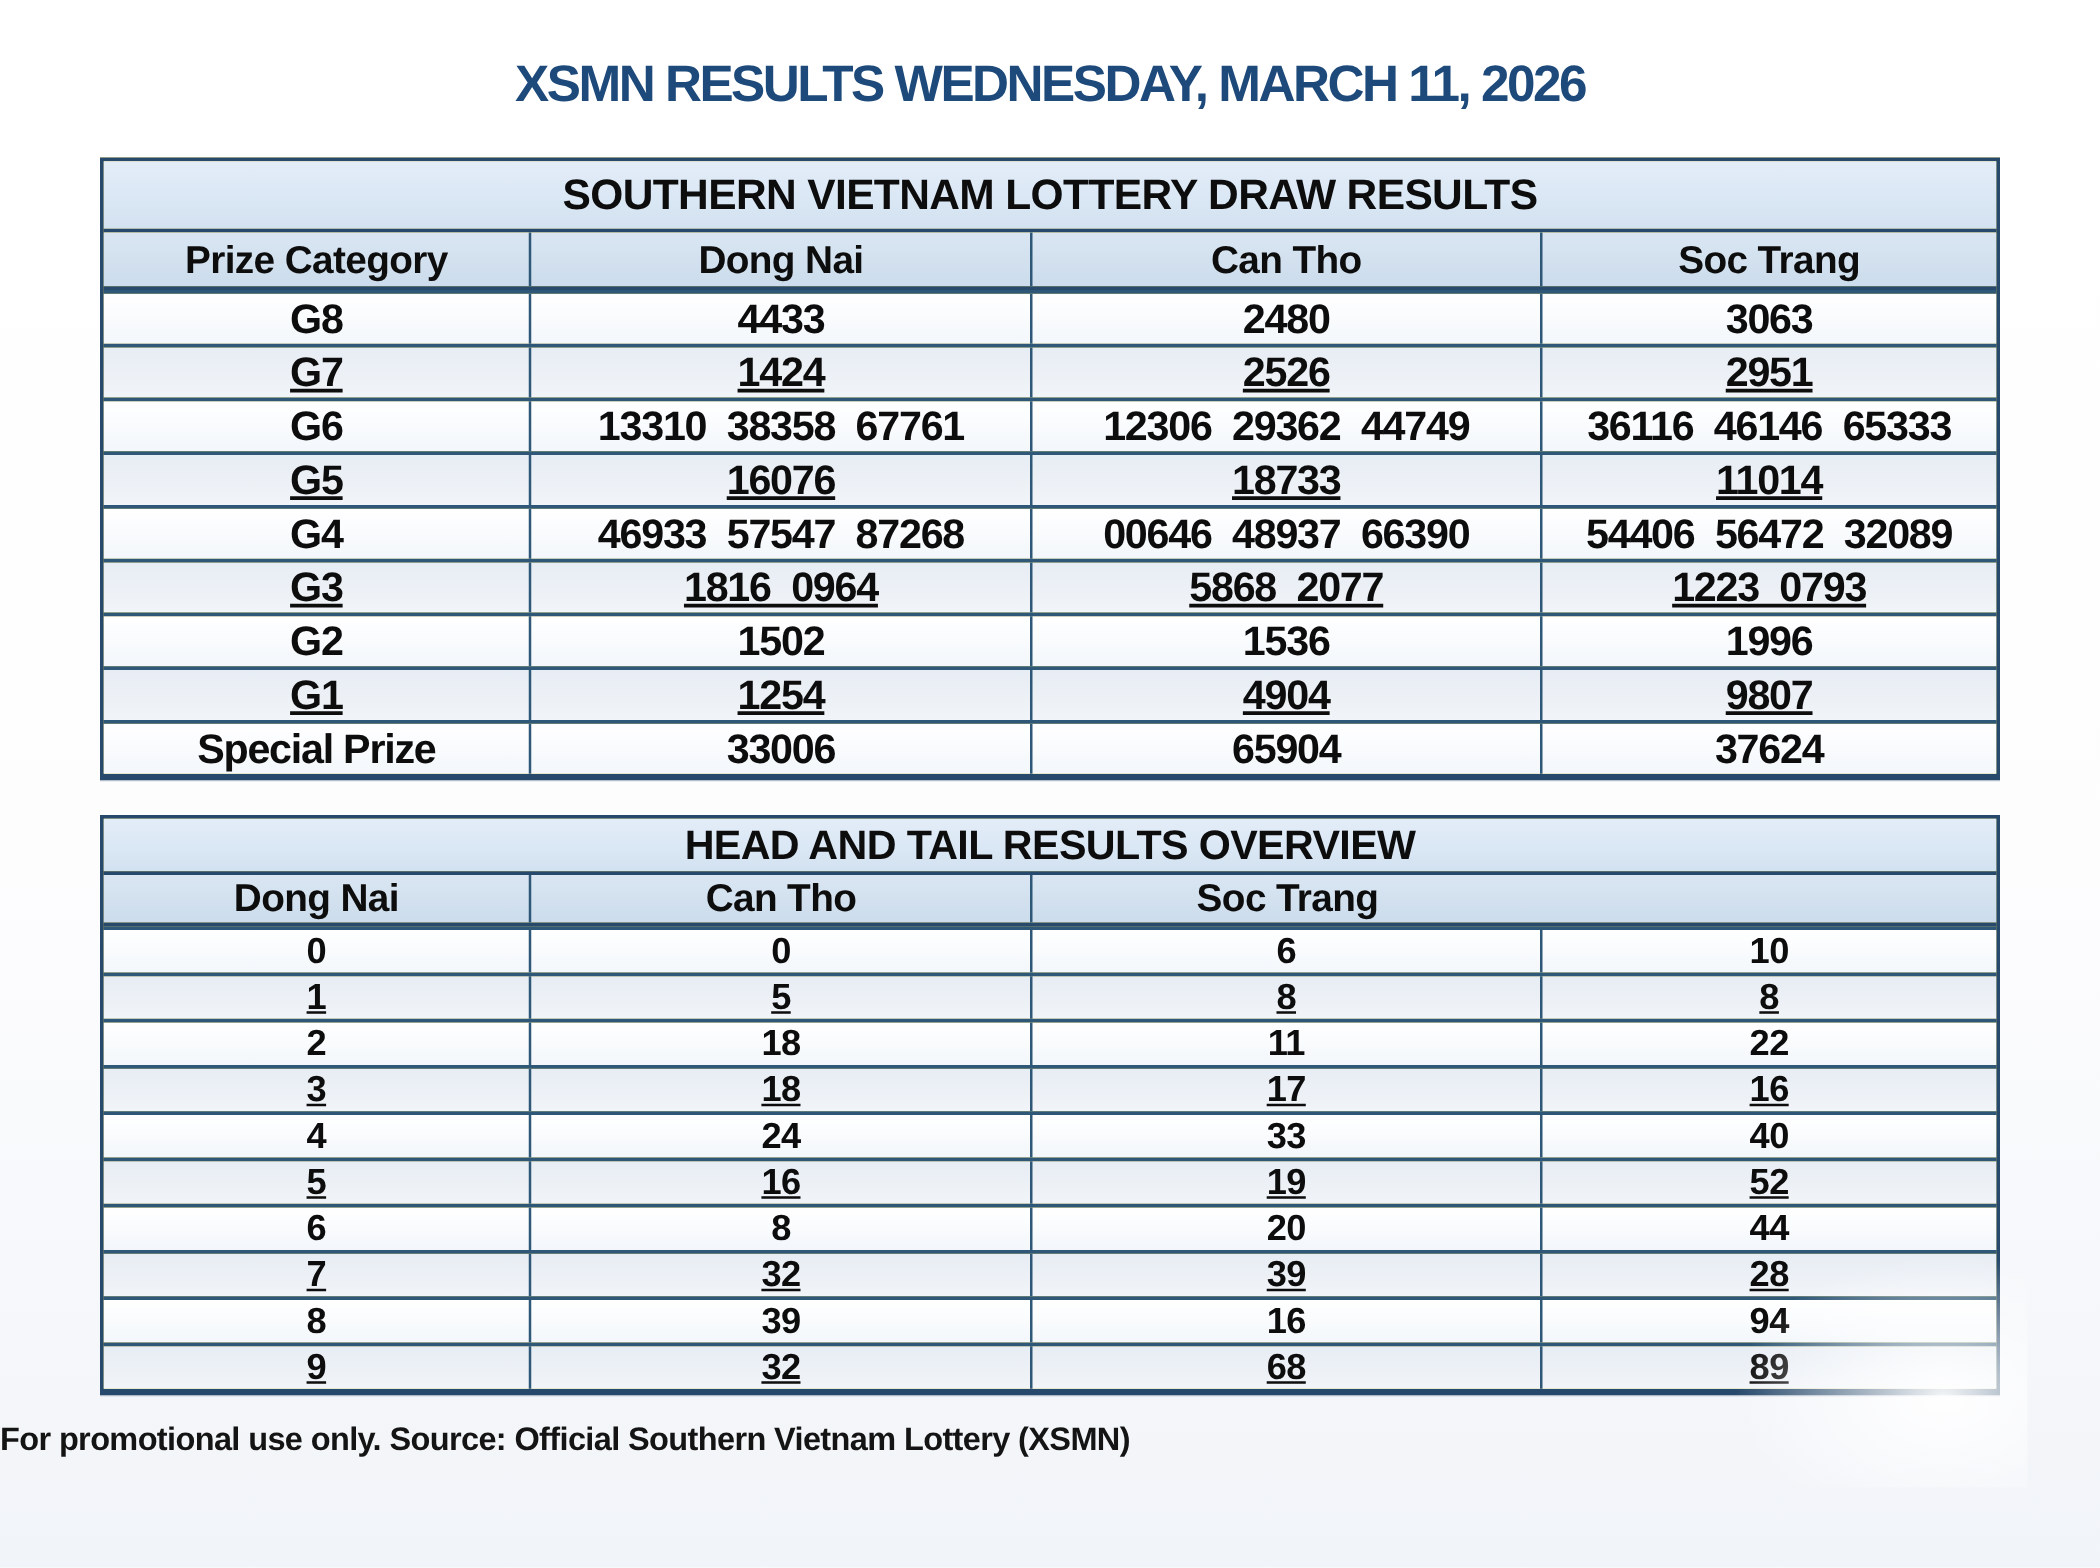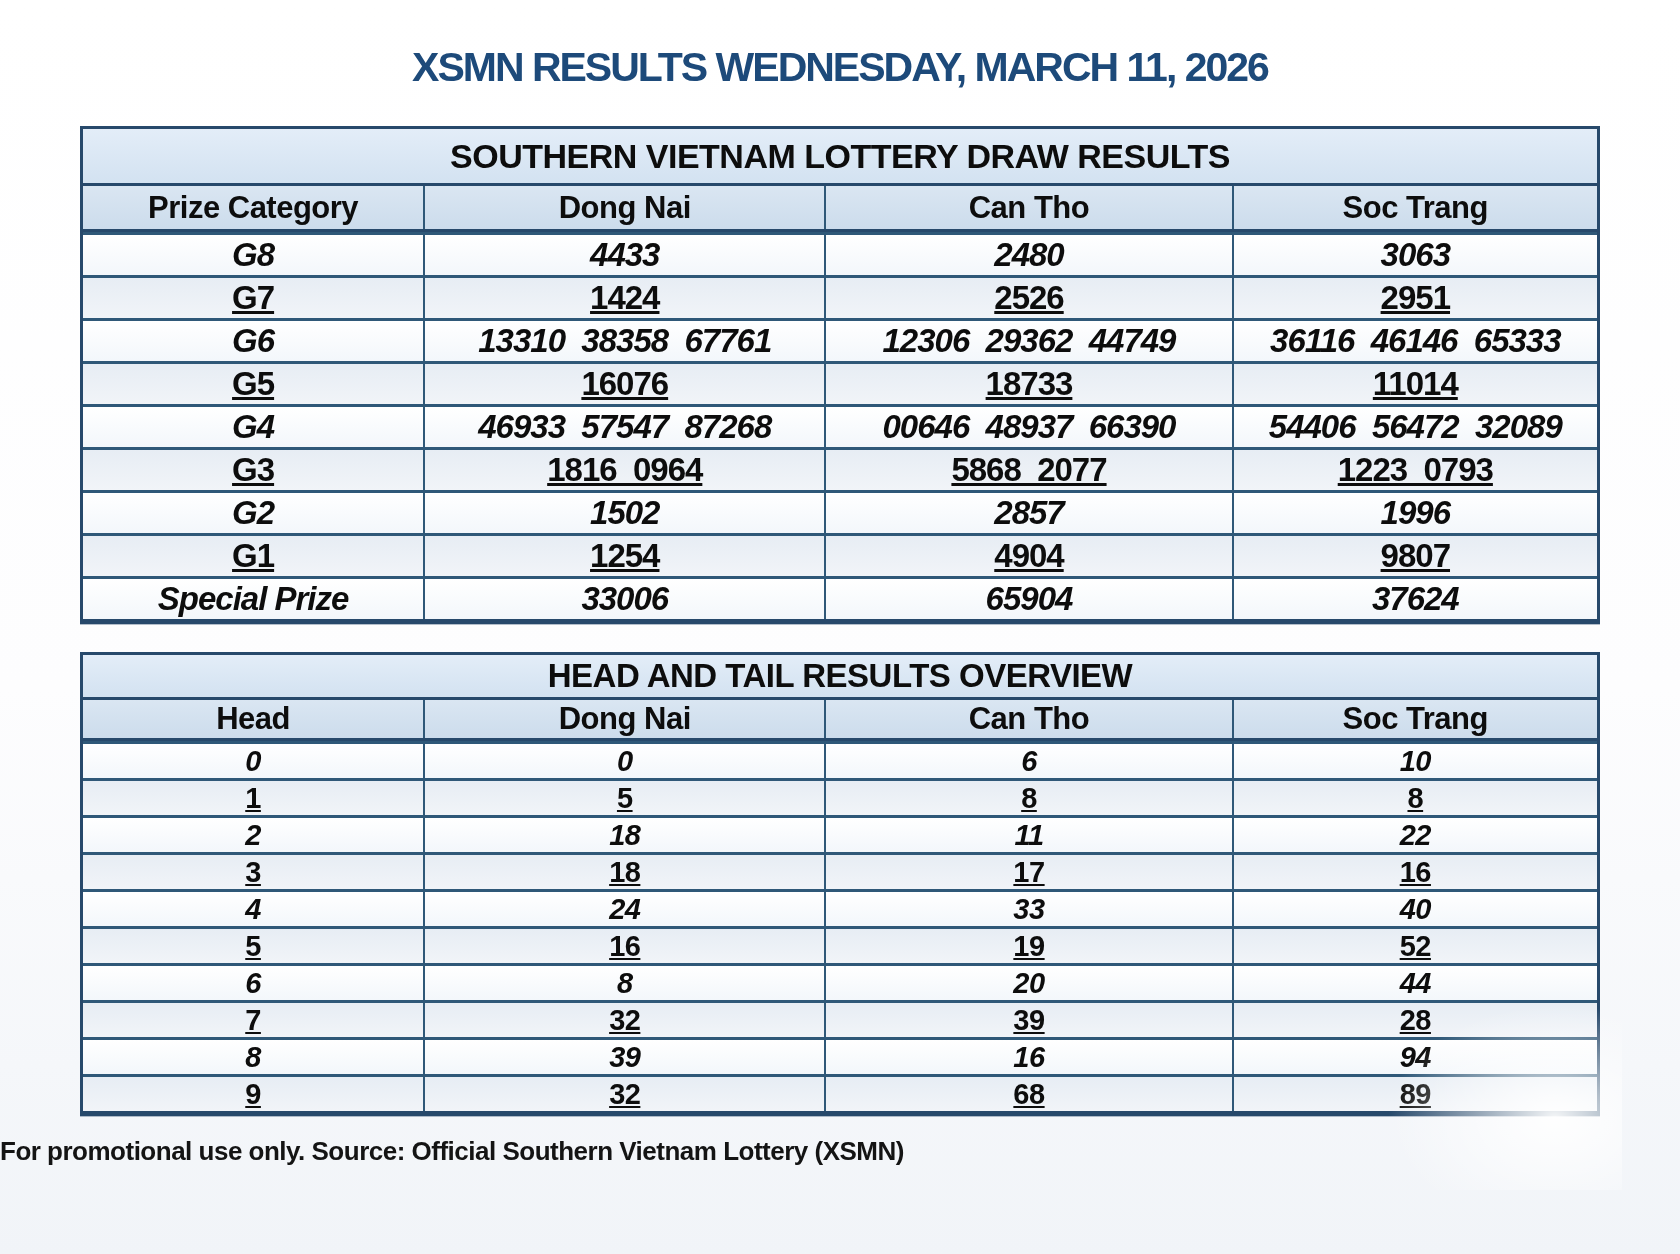--- a/index.html
+++ b/index.html
@@ -49,21 +49,21 @@
   .hrow{
     background:linear-gradient(180deg,#dae6f2 0%,#ccdcec 100%);
     border-bottom:3px solid #27496b;
   }
   .t1 .hrow{font-size:31px;line-height:43px;height:43px;}
   .t2 .hrow{font-size:31px;line-height:38px;height:38px;}
   .drow{border-top:3px solid #2f5878;}
   .drow:first-of-type{border-top:none;}
   .t1 .drow{font-size:33px;line-height:40px;height:40px;letter-spacing:-1px;}
   .t2 .drow{font-size:29px;line-height:34px;height:34px;letter-spacing:-0.5px;}
-  .drow.even{background:linear-gradient(180deg,#ffffff 0%,#f3f7fb 100%);font-style:italic;}
+  .drow.even{background:linear-gradient(180deg,#ffffff 0%,#f3f7fb 100%);}
   .drow.odd{background:linear-gradient(180deg,#e7edf4 0%,#f1f4f8 100%);text-decoration:underline;}
   .cell{
     border-right:2px solid #2f5878;
     white-space:pre;
     overflow:hidden;
   }
   .cell.last{border-right:none;}
   .hrow .cell{letter-spacing:-0.5px;}
   .footer-note{
     margin-top:20px;
@@ -126,41 +126,40 @@
   </div>
   <div class="row drow odd">
     <div class="cell">G3</div>
     <div class="cell">1816  0964</div>
     <div class="cell">5868  2077</div>
     <div class="cell last">1223  0793</div>
   </div>
   <div class="row drow even">
     <div class="cell">G2</div>
     <div class="cell">1502</div>
-    <div class="cell">2857</div>
+    <div class="cell">1536</div>
     <div class="cell last">1996</div>
   </div>
   <div class="row drow odd">
     <div class="cell">G1</div>
     <div class="cell">1254</div>
     <div class="cell">4904</div>
     <div class="cell last">9807</div>
   </div>
   <div class="row drow even">
     <div class="cell">Special Prize</div>
     <div class="cell">33006</div>
     <div class="cell">65904</div>
     <div class="cell last">37624</div>
   </div>
 </div>
 
 <div class="tablebox t2">
   <div class="band">HEAD AND TAIL RESULTS OVERVIEW</div>
   <div class="row hrow">
-    <div class="cell">Head</div>
     <div class="cell">Dong Nai</div>
     <div class="cell">Can Tho</div>
     <div class="cell last">Soc Trang</div>
   </div>
   <div class="row drow even">
     <div class="cell">0</div>
     <div class="cell">0</div>
     <div class="cell">6</div>
     <div class="cell last">10</div>
   </div>

